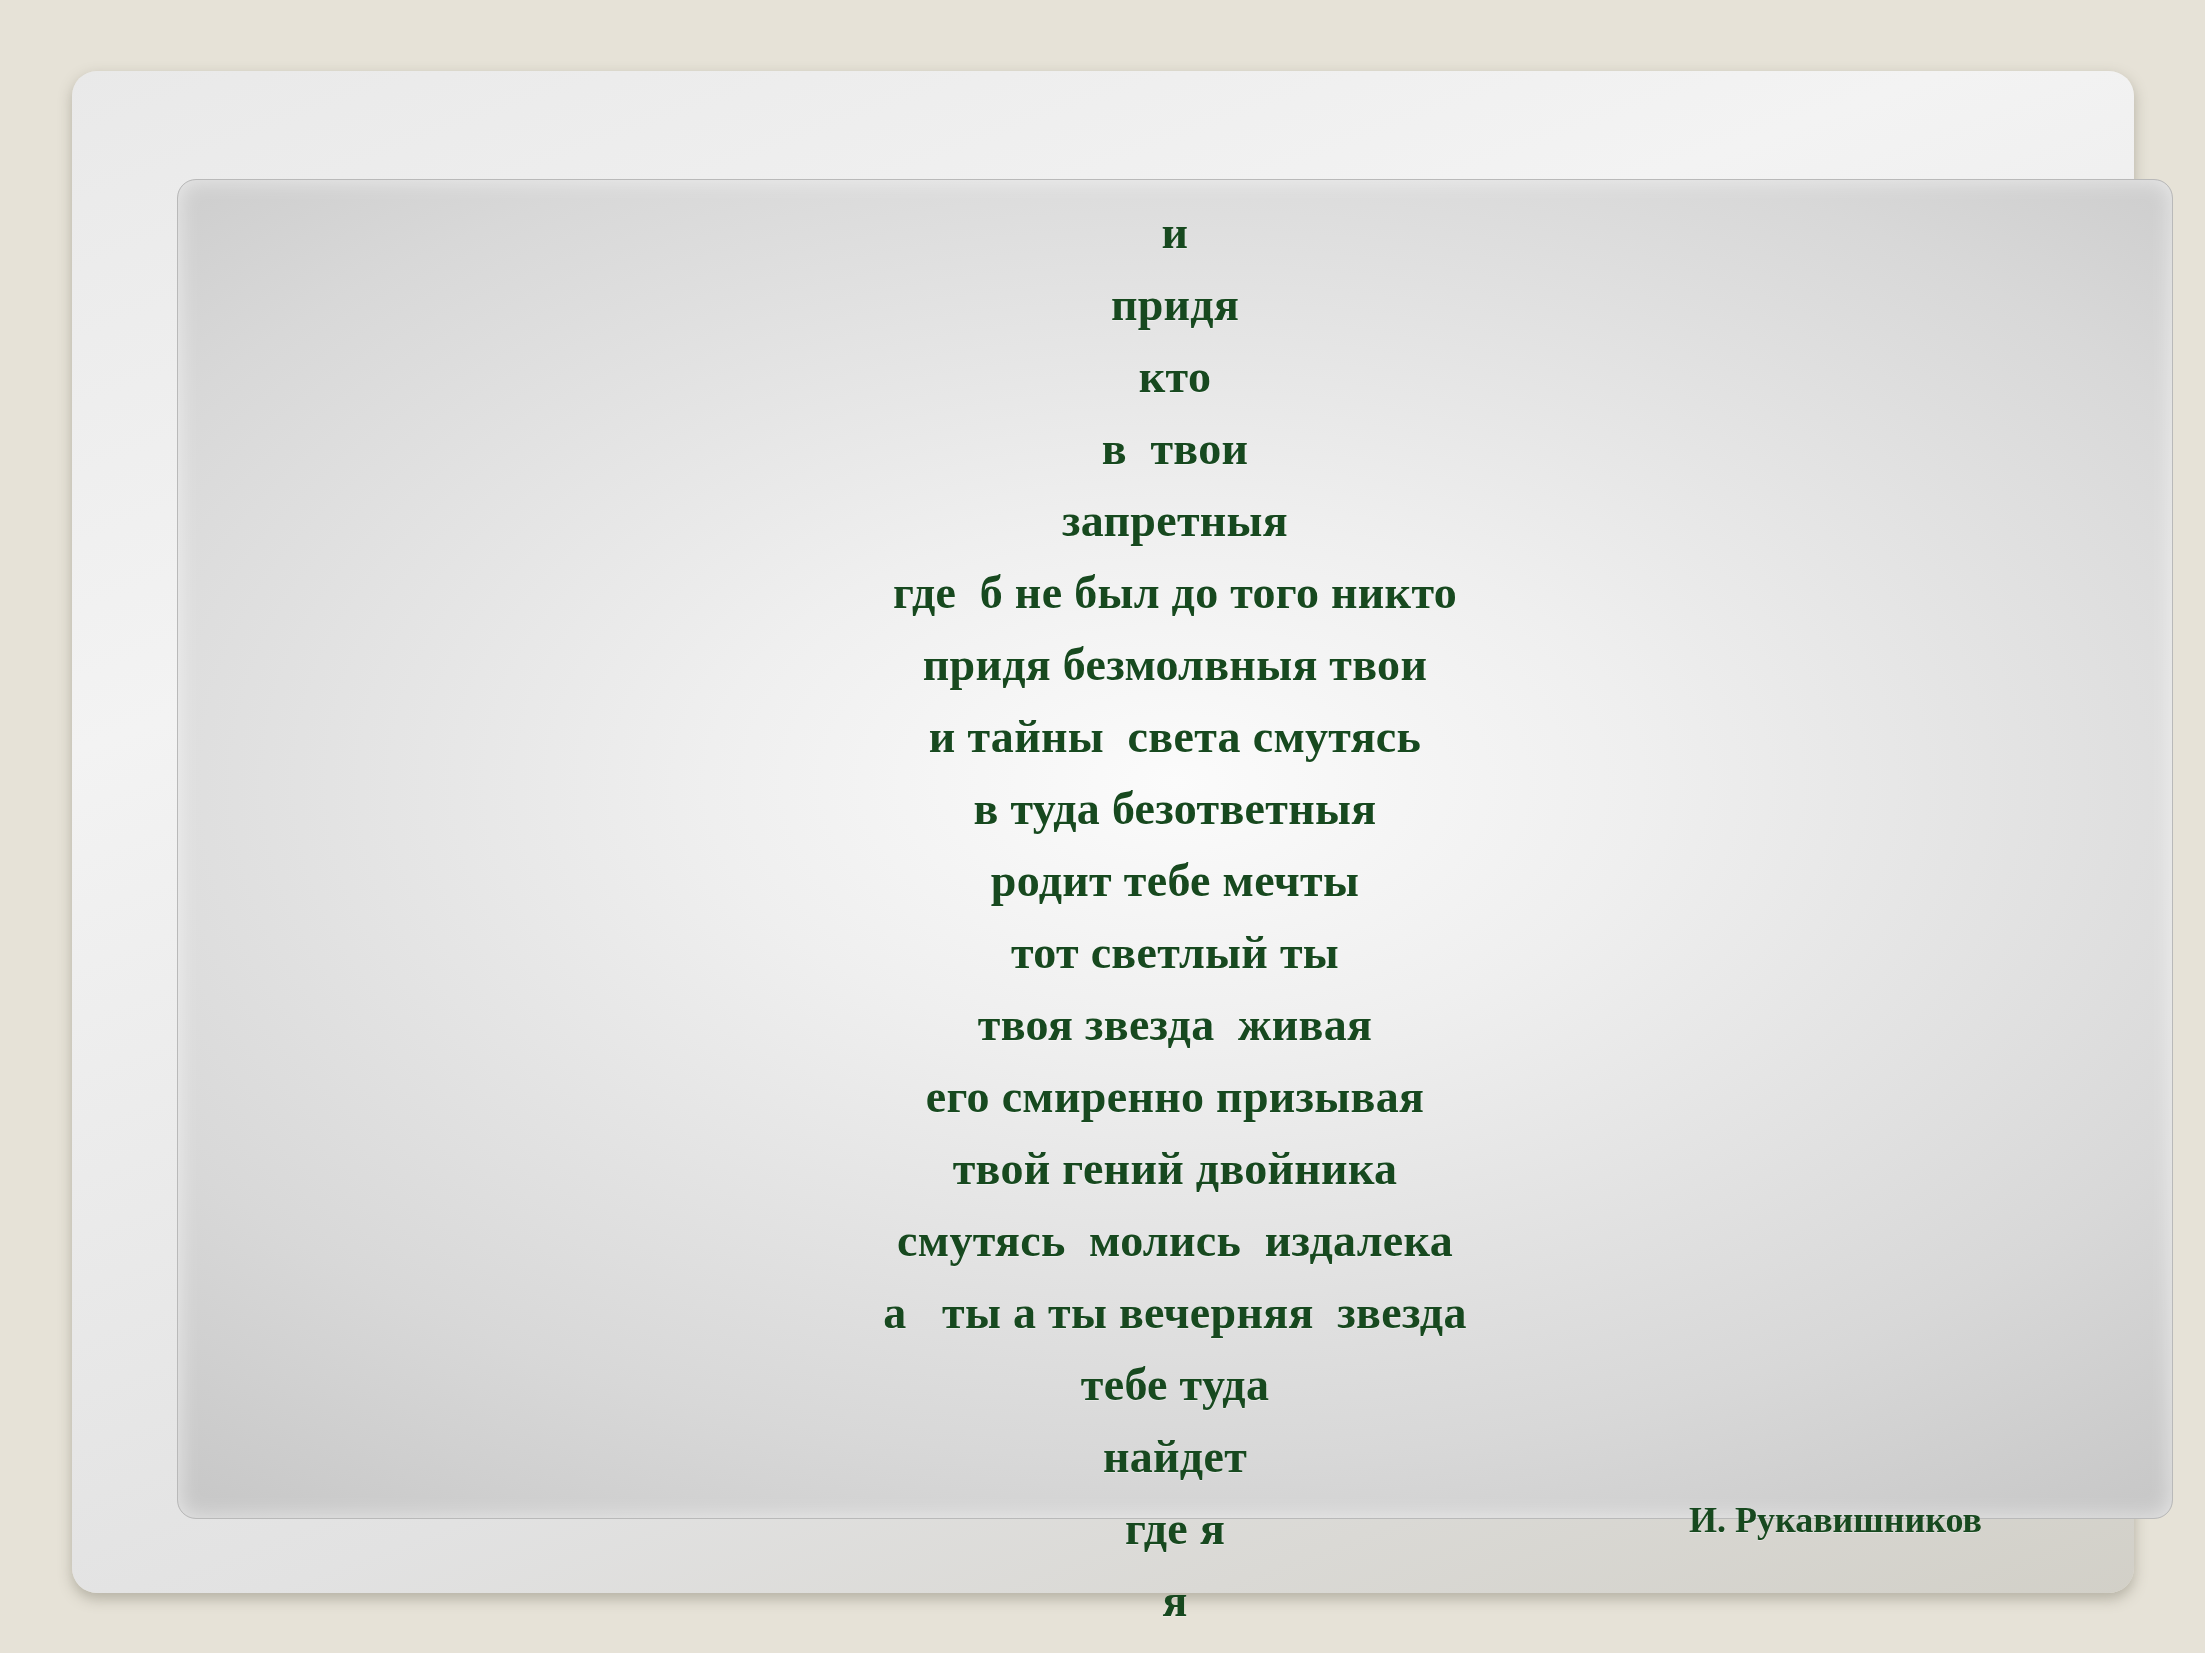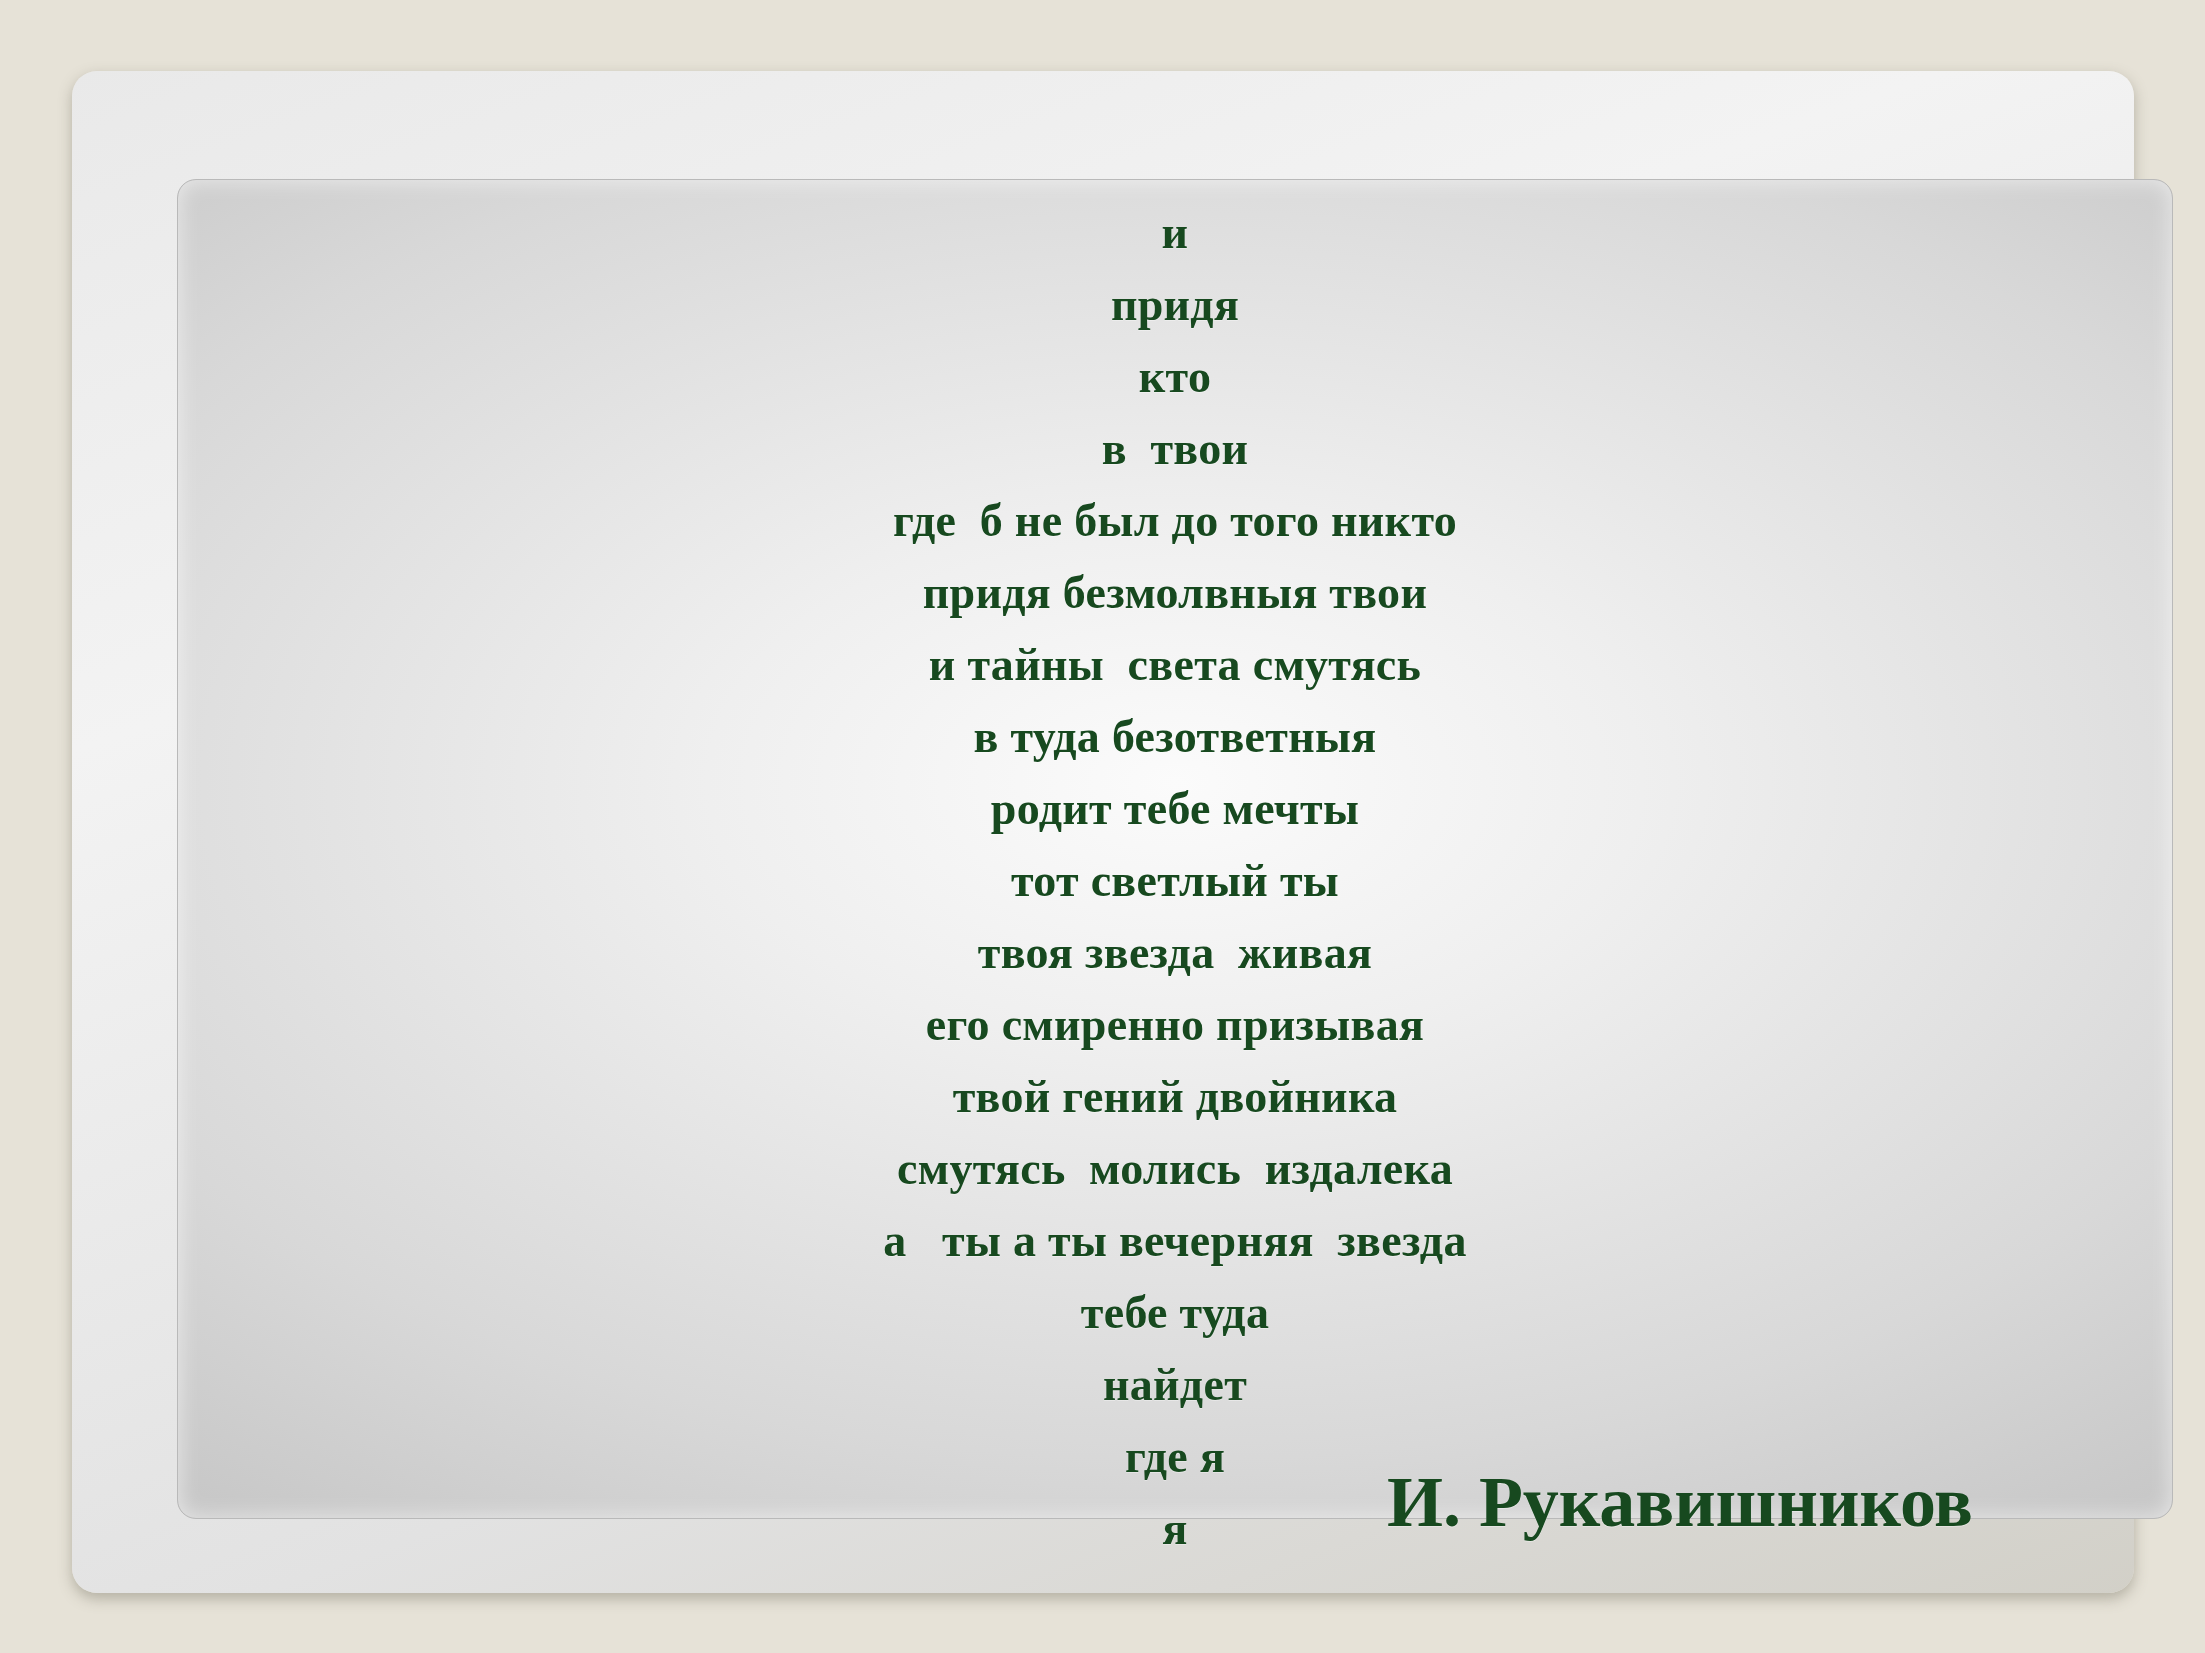--- a/index.html
+++ b/index.html
@@ -56,41 +56,42 @@
     letter-spacing: 0.3px;
     text-shadow: 0 0.6px 0 rgba(255,255,255,0.35);
   }
   .poem .line {
     display: block;
     white-space: pre;
   }
 
   .author {
     position: absolute;
-    right: 161px;
+    right: 152px;
     bottom: 55px;
     color: #17491f;
     font-weight: bold;
-    font-size: 72px;
+    font-size: 36px;
     line-height: 1;
     white-space: pre;
     text-shadow: 0 0.6px 0 rgba(255,255,255,0.35);
   }
 </style>
 </head>
 <body>
 
 <div class="slide-frame">
   <div class="content-box">
 
     <div class="poem">
       <span class="line">и</span>
       <span class="line">придя</span>
       <span class="line">кто</span>
       <span class="line">в  твои</span>
+      <span class="line">запретныя</span>
       <span class="line">где  б не был до того никто</span>
       <span class="line">придя безмолвныя твои</span>
       <span class="line">и тайны  света смутясь</span>
       <span class="line">в туда безответныя</span>
       <span class="line">родит тебе мечты</span>
       <span class="line">тот светлый ты</span>
       <span class="line">твоя звезда  живая</span>
       <span class="line">его смиренно призывая</span>
       <span class="line">твой гений двойника</span>
       <span class="line">смутясь  молись  издалека</span>

